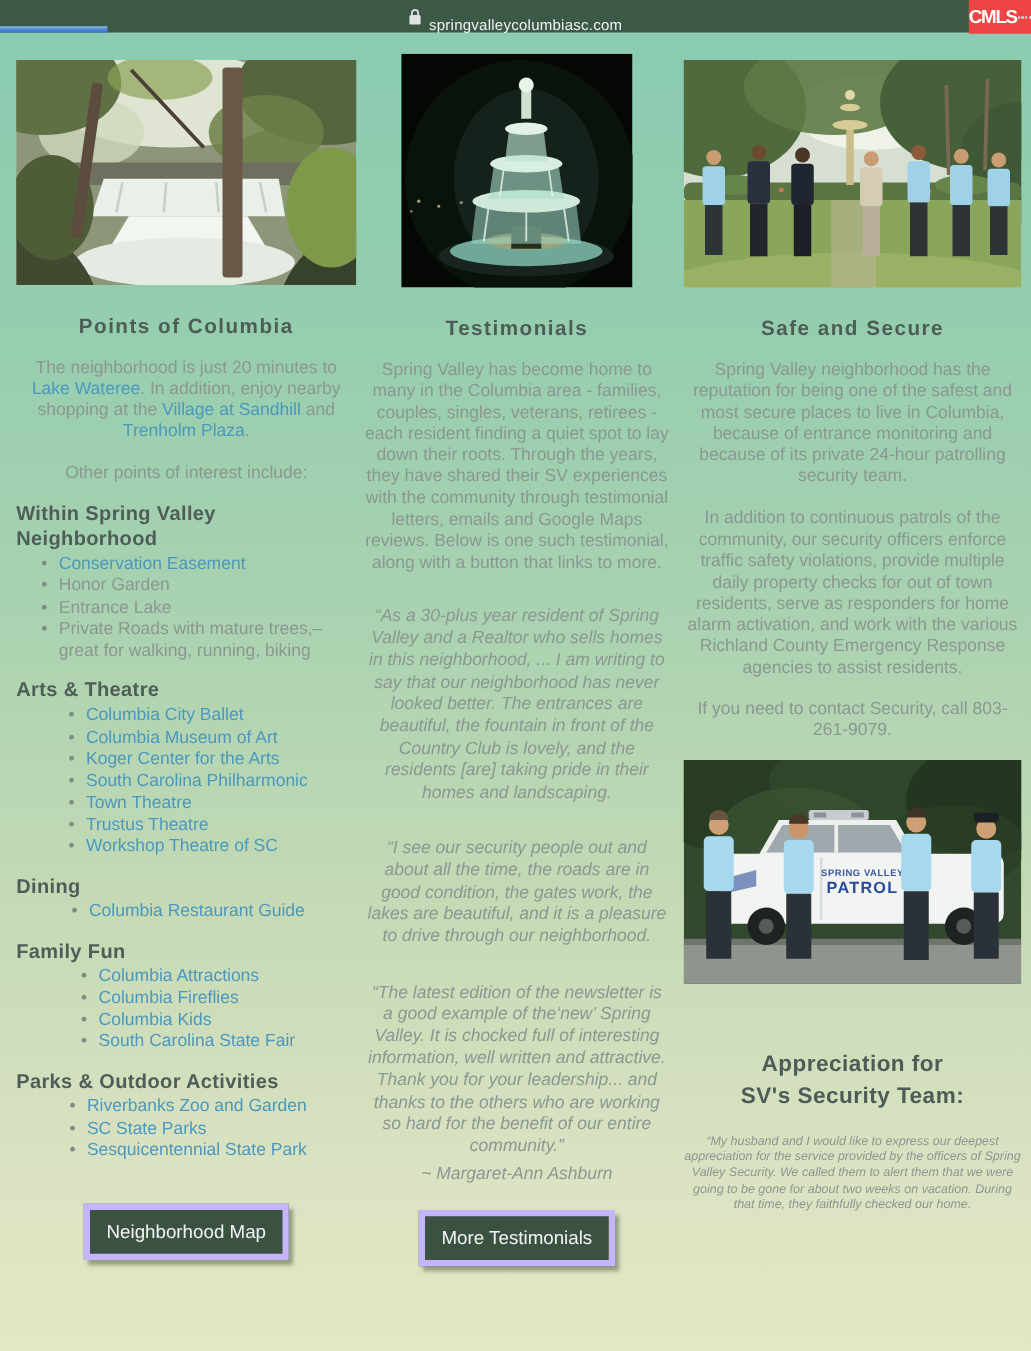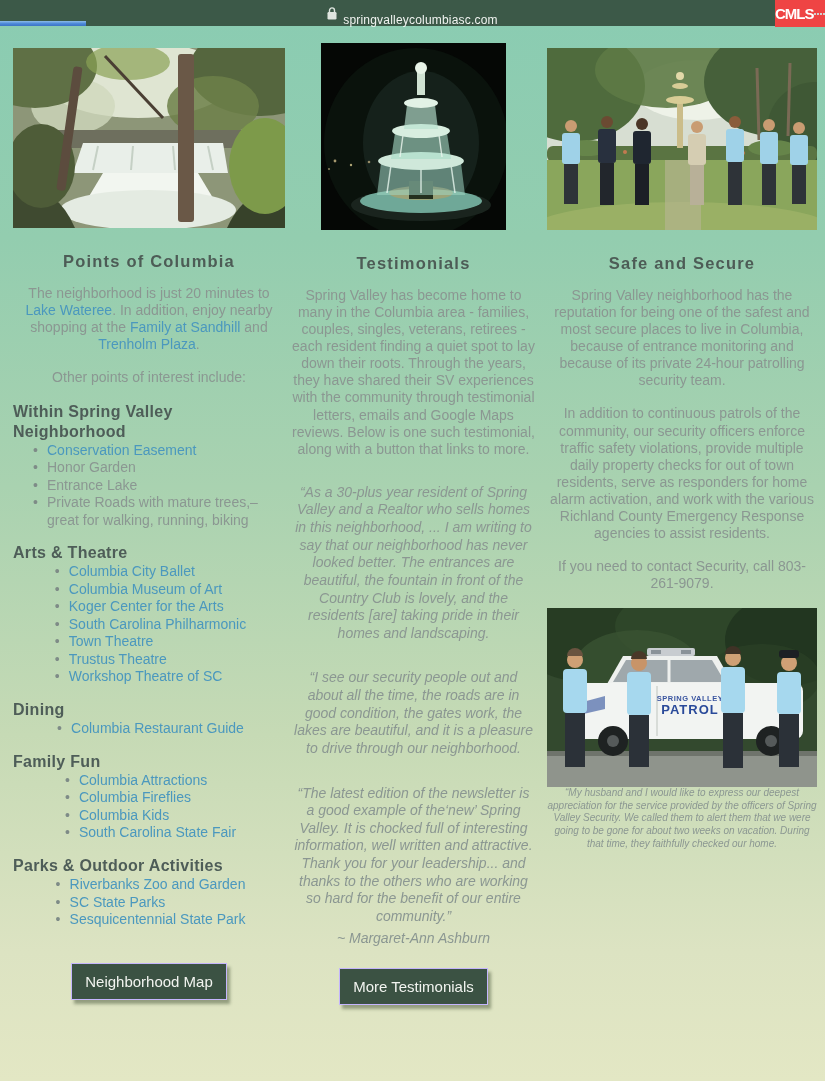--- a/index.html
+++ b/index.html
@@ -31,21 +31,21 @@
   .sub-heading{font-size:16px;font-weight:700;letter-spacing:.3px;color:#4e5d58;text-align:left;margin:14px 0 1px;line-height:1.2;}
   .link{color:#4b98be;cursor:pointer;}
   .poi-list{list-style:none;margin:0 auto 10px;padding:0;width:fit-content;max-width:238px;font-size:14px;line-height:1.25;color:#8b9792;text-align:left;}
   .poi-list li{position:relative;padding-left:17px;}
   .poi-list li::before{content:"\2022";position:absolute;left:3px;color:#7e8b87;}
   .quote{font-style:italic;font-size:14px;line-height:1.26;color:#8b9792;text-align:center;margin:0 0 27px;}
   .attribution{font-style:italic;font-size:14px;color:#8b9792;text-align:center;margin:-23px 0 0;}
   .appreciation-title{font-size:18px;font-weight:600;letter-spacing:.4px;color:#4d5c56;text-align:center;line-height:1.35;margin:52px 0 20px;}
   
   .btn{display:block;width:fit-content;margin:0 auto;background:#3b5243;color:#f2f4f0;font-family:"Liberation Sans",sans-serif;
-       font-size:15px;padding:9px 13px;border:1px solid #c4b5fd;box-shadow:3px 4px 3px rgba(55,70,45,.45);cursor:pointer;}
+       font-size:15px;padding:9px 13px;border:5px solid #c4b5fd;box-shadow:3px 4px 3px rgba(55,70,45,.45);cursor:pointer;}
   .btn-map{margin-top:34px;}
   .btn-more{margin-top:22px;}
 </style>
 </head>
 <body>
 
 <div class="topbar">
   <div class="urlbox">
     <svg width="10" height="13" viewBox="0 0 10 13">
       <rect x="0.5" y="5" width="9" height="7.5" rx="1.2" fill="#dfe5df"></rect>
@@ -83,21 +83,21 @@
       <path d="M272,138 Q232,140 214,180 L272,180 Z" fill="#37422a"></path>
       <ellipse cx="252" cy="118" rx="36" ry="48" fill="#7d9a4a"></ellipse>
       <ellipse cx="28" cy="118" rx="34" ry="42" fill="#4e5c38"></ellipse>
       <rect x="165" y="6" width="16" height="168" rx="3" fill="#6a5847"></rect>
       <rect x="52" y="18" width="9" height="125" rx="3" fill="#5c4c3e" transform="rotate(8 56 80)"></rect>
       <line x1="92" y1="8" x2="150" y2="70" stroke="#4a3f33" stroke-width="3"></line>
     </svg>
 
     <h2 class="section-title">Points of Columbia</h2>
 
-    <p class="body-text"><span>The neighborhood is just 20 minutes to </span><span class="link">Lake Wateree</span><span>. In addition, enjoy nearby shopping at the </span><span class="link">Family at Sandhill</span><span> and </span><span class="link">Trenholm Plaza</span><span>.</span></p>
+    <p class="body-text"><span>The neighborhood is just 20 minutes to </span><span class="link">Lake Wateree</span><span>. In addition, enjoy nearby shopping at the </span><span class="link">Village at Sandhill</span><span> and </span><span class="link">Trenholm Plaza</span><span>.</span></p>
 
     <p class="body-text">Other points of interest include:</p>
 
     <div>
         <h3 class="sub-heading">Within Spring Valley Neighborhood</h3>
         <ul class="poi-list">
           <li><span class="link">Conservation Easement</span></li>
           <li><span>Honor Garden</span></li>
           <li><span>Entrance Lake</span></li>
           <li><span>Private Roads with mature trees,– great for walking, running, biking</span></li>
@@ -292,16 +292,20 @@
           </g>
         <g>
             <circle cx="242" cy="55" r="8" fill="#cfa075"></circle>
             <rect x="232" y="42" width="20" height="8" rx="3" fill="#1c2024"></rect>
             <rect x="230" y="64" width="24" height="42" rx="4" fill="#a6d8ee"></rect>
             <rect x="232" y="106" width="20" height="53" fill="#2b3138"></rect>
           </g>
       </g>
     </svg>
 
+    <h2 class="appreciation-title">
+      <span>Appreciation for</span><br>
+      <span>SV's Security Team:</span>
+    </h2>
 
     <p class="quote" style="font-size:10px">“My husband and I would like to express our deepest appreciation for the service provided by the officers of Spring Valley Security. We called them to alert them that we were going to be gone for about two weeks on vacation. During that time, they faithfully checked our home.</p>
   </div>
 </div>
 
 </body></html>

